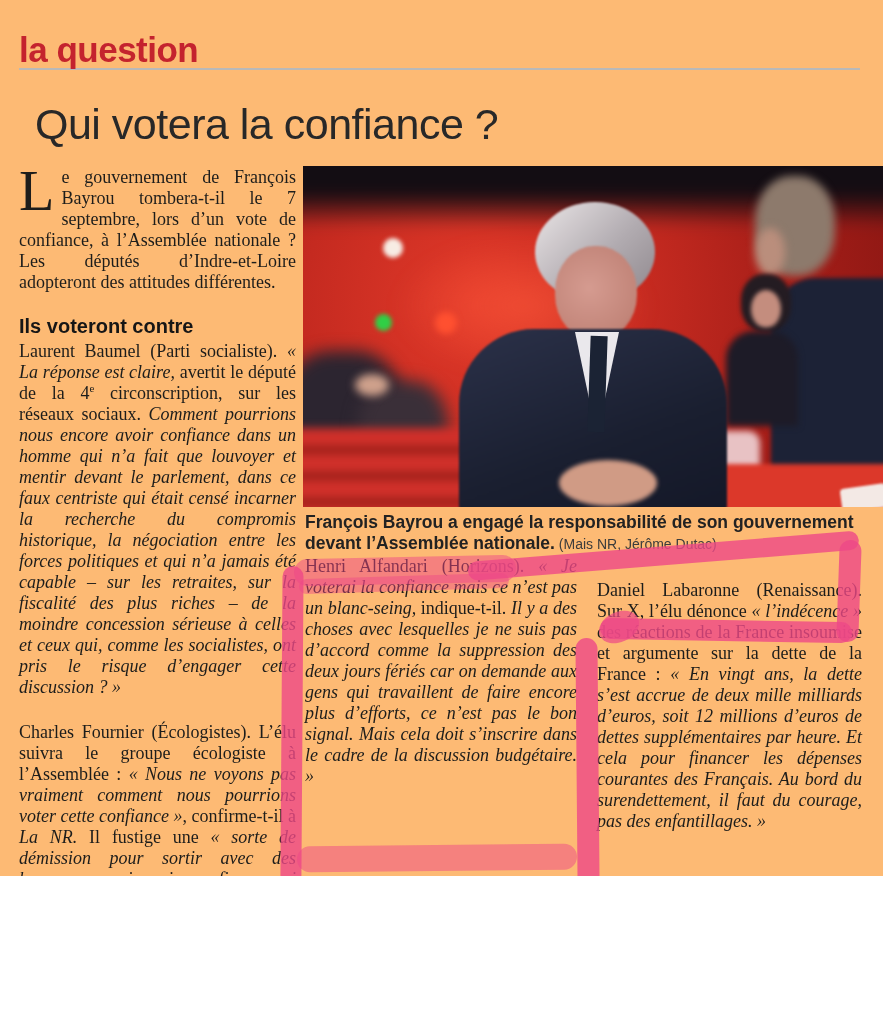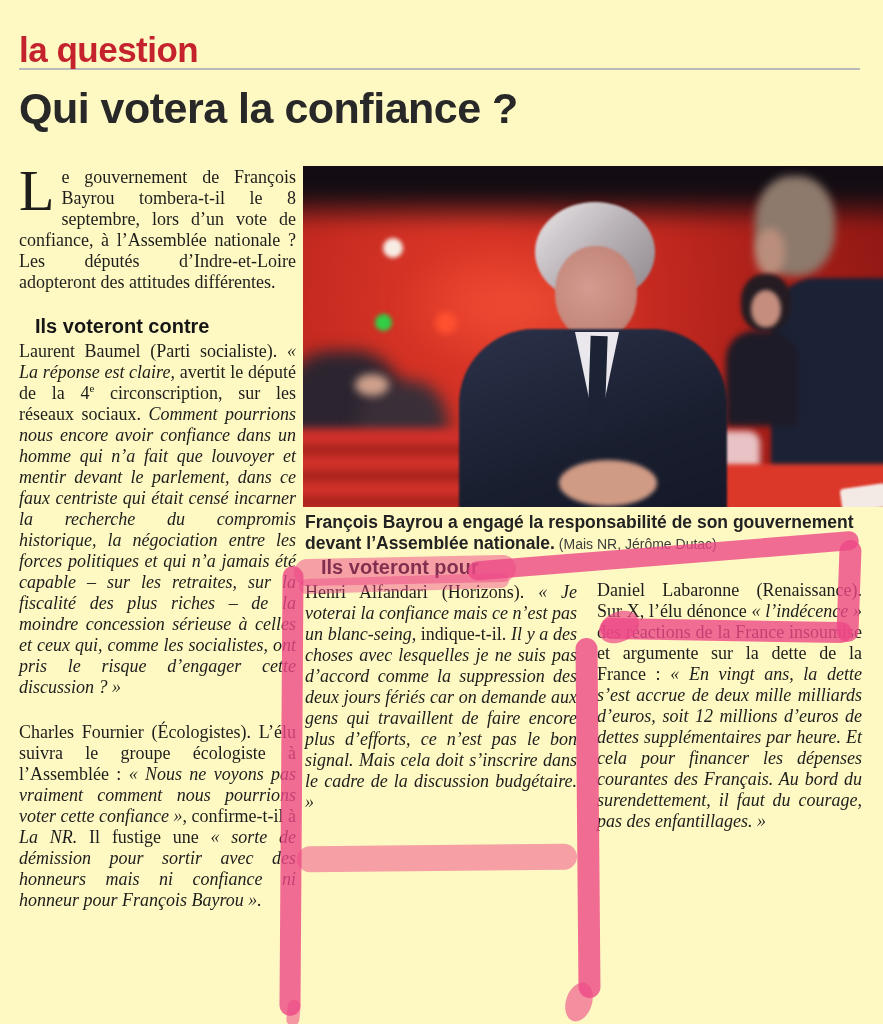--- a/index.html
+++ b/index.html
@@ -1,36 +1,36 @@
 <!DOCTYPE html>
 <html lang="fr"><head>
 <meta charset="utf-8">
 <title>la question — Qui votera la confiance ?</title>
 <style>
   html,body{margin:0;padding:0;background:#ffffff;}
-  .page{position:relative;width:883px;height:1024px;background:#fef9c3;overflow:hidden;
+  .page{position:relative;width:883px;height:876px;background:#fdba74;overflow:hidden;
         font-family:"Liberation Serif",serif;color:#1d1d1b;}
 
   
   .kicker{position:absolute;left:19px;top:30px;font-family:"Liberation Sans",sans-serif;
           font-weight:bold;font-size:35px;letter-spacing:-0.5px;color:#c4232e;z-index:3;}
   .kicker-rule{position:absolute;left:19px;top:68px;width:841px;height:2px;background:#b9b9b9;z-index:2;}
-  .title{position:absolute;left:19px;top:84px;margin:0;font-family:"Liberation Sans",sans-serif;
-         font-weight:bold;font-size:43px;letter-spacing:-0.5px;color:#282828;}
+  .title{position:absolute;left:19px;top:84px;margin:16px;font-family:"Liberation Sans",sans-serif;
+         font-weight:normal;font-size:43px;letter-spacing:-0.5px;color:#282828;}
 
   
   .col{position:absolute;text-align:justify;font-size:18px;line-height:21px;}
   .col-left{left:19px;top:167px;width:277px;}
   .col-mid{left:305px;top:556px;width:272px;}
   .col-right{left:597px;top:556px;width:265px;}
   .col p{margin:0;}
   .para-gap{margin-top:24px !important;}
   .intro{margin-bottom:22px !important;}
   .dropcap{float:left;font-size:58px;line-height:44px;padding:2px 7px 0 0;font-weight:normal;}
-  .subhead{margin:0 0 3px 16px;font-family:"Liberation Sans",sans-serif;font-weight:bold;
+  .subhead{margin:0 0 3px 0;font-family:"Liberation Sans",sans-serif;font-weight:bold;
            font-size:20px;line-height:23px;color:#161616;text-align:left;}
   .col b{font-weight:normal;}
   .col i{font-style:italic;}
   sup{font-size:11px;line-height:0;}
   .byline{margin-top:30px;text-align:right;font-family:"Liberation Sans",sans-serif;
           font-weight:bold;font-size:18px;line-height:24px;color:#2a2a2a;}
 
   
   .photo{position:absolute;left:303px;top:166px;width:580px;height:341px;overflow:hidden;
          background:radial-gradient(circle at 30% 40%, #e23a2a 0%, #c52a20 38%, #a01c17 75%, #8a1713 100%);}
@@ -122,28 +122,27 @@
     <div class="ph-suit"></div>
     <div class="ph-shirt"></div>
     <div class="ph-tie"></div>
     <div class="ph-hands"></div>
     <div class="ph-paper"></div>
   </div>
 
   <div class="caption"><span class="cap-bold">François Bayrou a engagé la responsabilité de son gouvernement devant l’Assemblée nationale.</span><span class="cap-credit"> (Mais NR, Jérôme Dutac)</span></div>
 
   <div class="col col-left">
-    <p class="intro"><span class="dropcap">L</span><span>e gouvernement de François Bayrou tombera-t-il le 8 septembre, lors d’un vote de confiance, à l’Assemblée nationale ? Les députés d’Indre-et-Loire adopteront des attitudes différentes.</span></p>
+    <p class="intro"><span class="dropcap">L</span><span>e gouvernement de François Bayrou tombera-t-il le 7 septembre, lors d’un vote de confiance, à l’Assemblée nationale ? Les députés d’Indre-et-Loire adopteront des attitudes différentes.</span></p>
     <h2 class="subhead">Ils voteront contre</h2>
     <p class="body"><b>Laurent Baumel (Parti socialiste). </b><i>« La réponse est claire, </i><span>avertit le député de la 4</span><sup>e</sup><span> circonscription, sur les réseaux sociaux. </span><i>Comment pourrions nous encore avoir confiance dans un homme qui n’a fait que louvoyer et mentir devant le parlement, dans ce faux centriste qui était censé incarner la recherche du compromis historique, la négociation entre les forces politiques et qui n’a jamais été capable – sur les retraites, sur la fiscalité des plus riches – de la moindre concession sérieuse à celles et ceux qui, comme les socialistes, ont pris le risque d’engager cette discussion ? »</i></p>
     <p class="body para-gap"><b>Charles Fournier (Écologistes). </b><span>L’élu suivra le groupe écologiste à l’Assemblée : </span><i>« Nous ne voyons pas vraiment comment nous pourrions voter cette confiance »</i><span>, confirme-t-il à </span><i>La NR.</i><span> Il fustige une </span><i>« sorte de démission pour sortir avec des honneurs mais ni confiance ni honneur pour François Bayrou ».</i></p>
   </div>
 
   <div class="col col-mid">
-    <h2 class="subhead">Ils voteront pour</h2>
     <p class="body"><b>Henri Alfandari (Horizons). </b><i>« Je voterai la confiance mais ce n’est pas un blanc-seing, </i><span>indique-t-il. </span><i>Il y a des choses avec lesquelles je ne suis pas d’accord comme la suppression des deux jours fériés car on demande aux gens qui travaillent de faire encore plus d’efforts, ce n’est pas le bon signal. Mais cela doit s’inscrire dans le cadre de la discussion budgétaire. »</i></p>
   </div>
 
   <div class="col col-right">
     <p class="body para-gap"><b>Daniel Labaronne (Renaissance). </b><span>Sur X, l’élu dénonce </span><i>« l’indécence »</i><span> des réactions de la France insoumise et argumente sur la dette de la France : </span><i>« En vingt ans, la dette s’est accrue de deux mille milliards d’euros, soit 12 millions d’euros de dettes supplémentaires par heure. Et cela pour financer les dépenses courantes des Français. Au bord du surendettement, il faut du courage, pas des enfantillages. »</i></p>
   </div>
 
   <div class="mk mk-left-v"></div>
   <div class="mk mk-left-tail"></div>
   <div class="mk mk-soft mk-head-a"></div>

